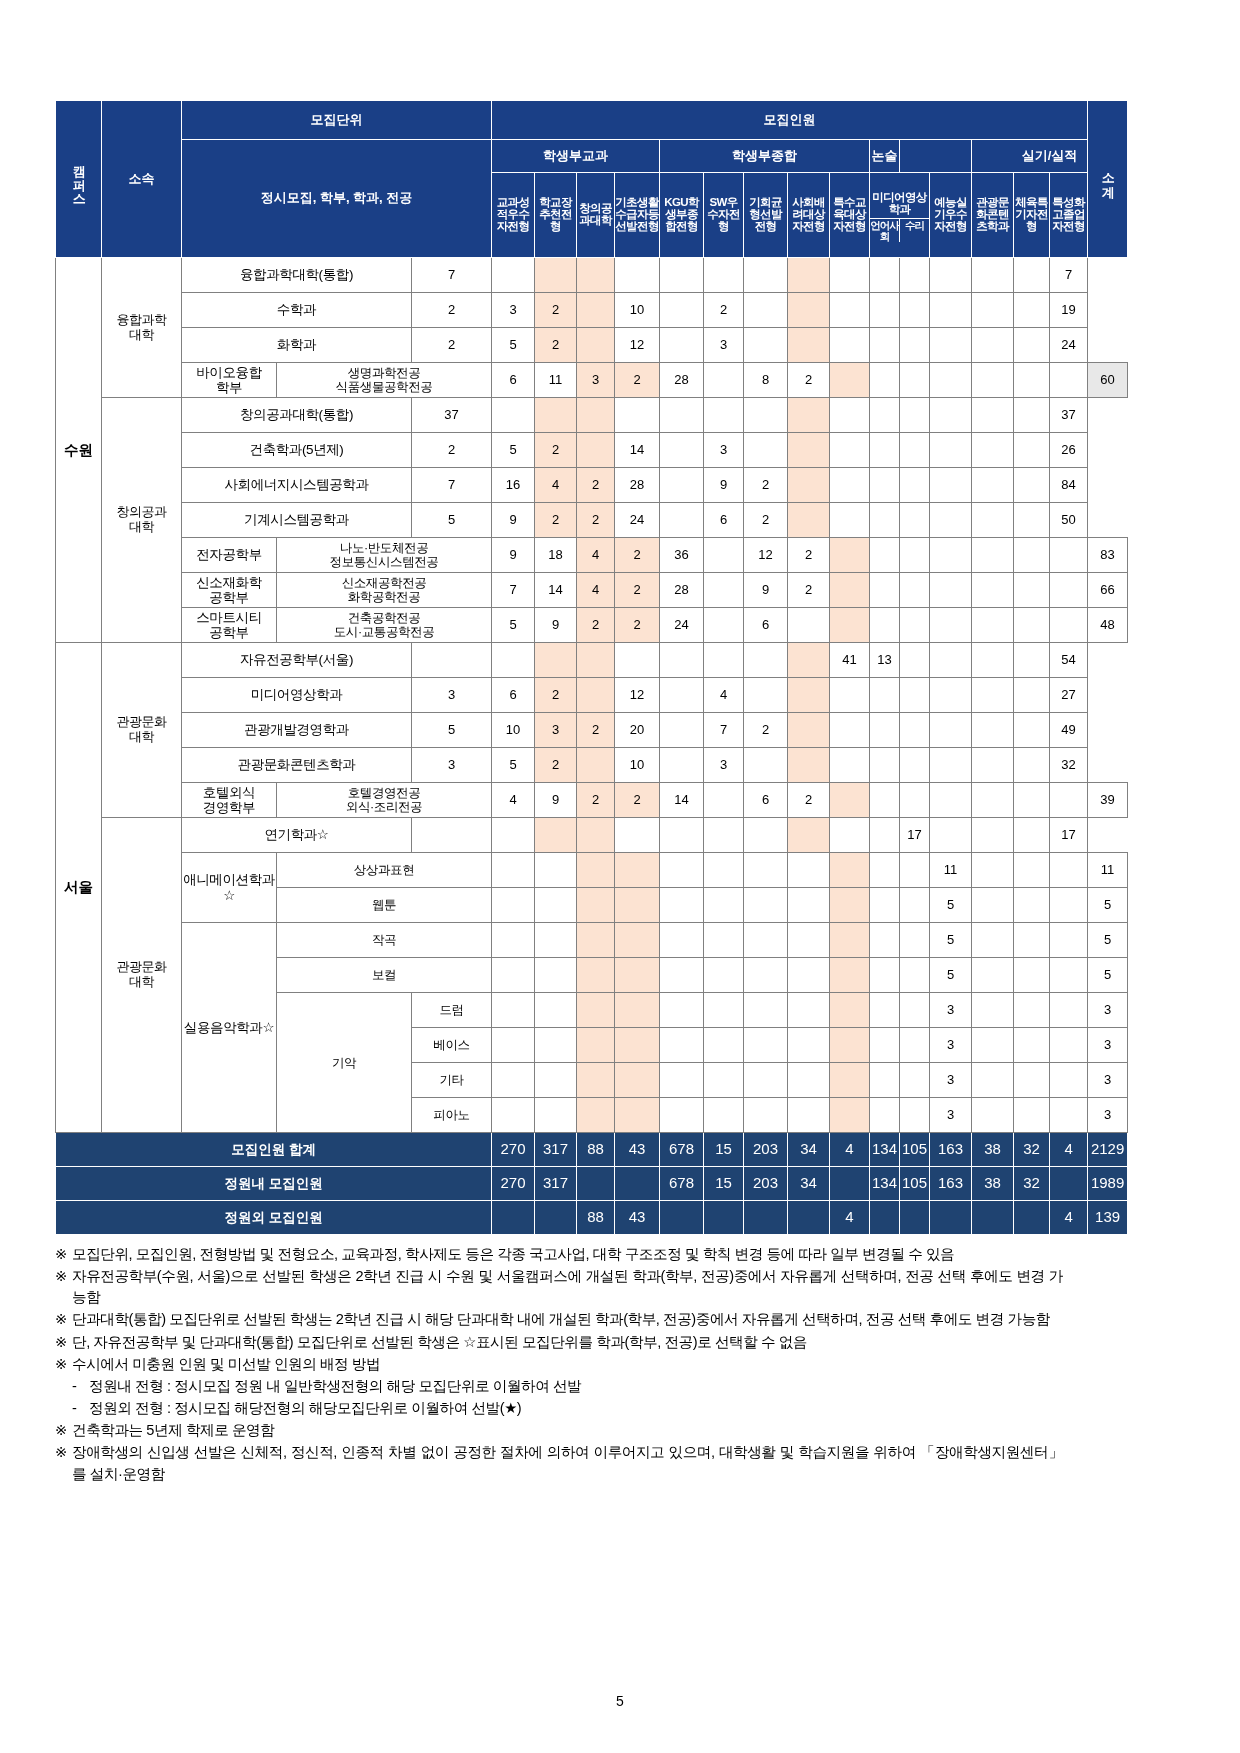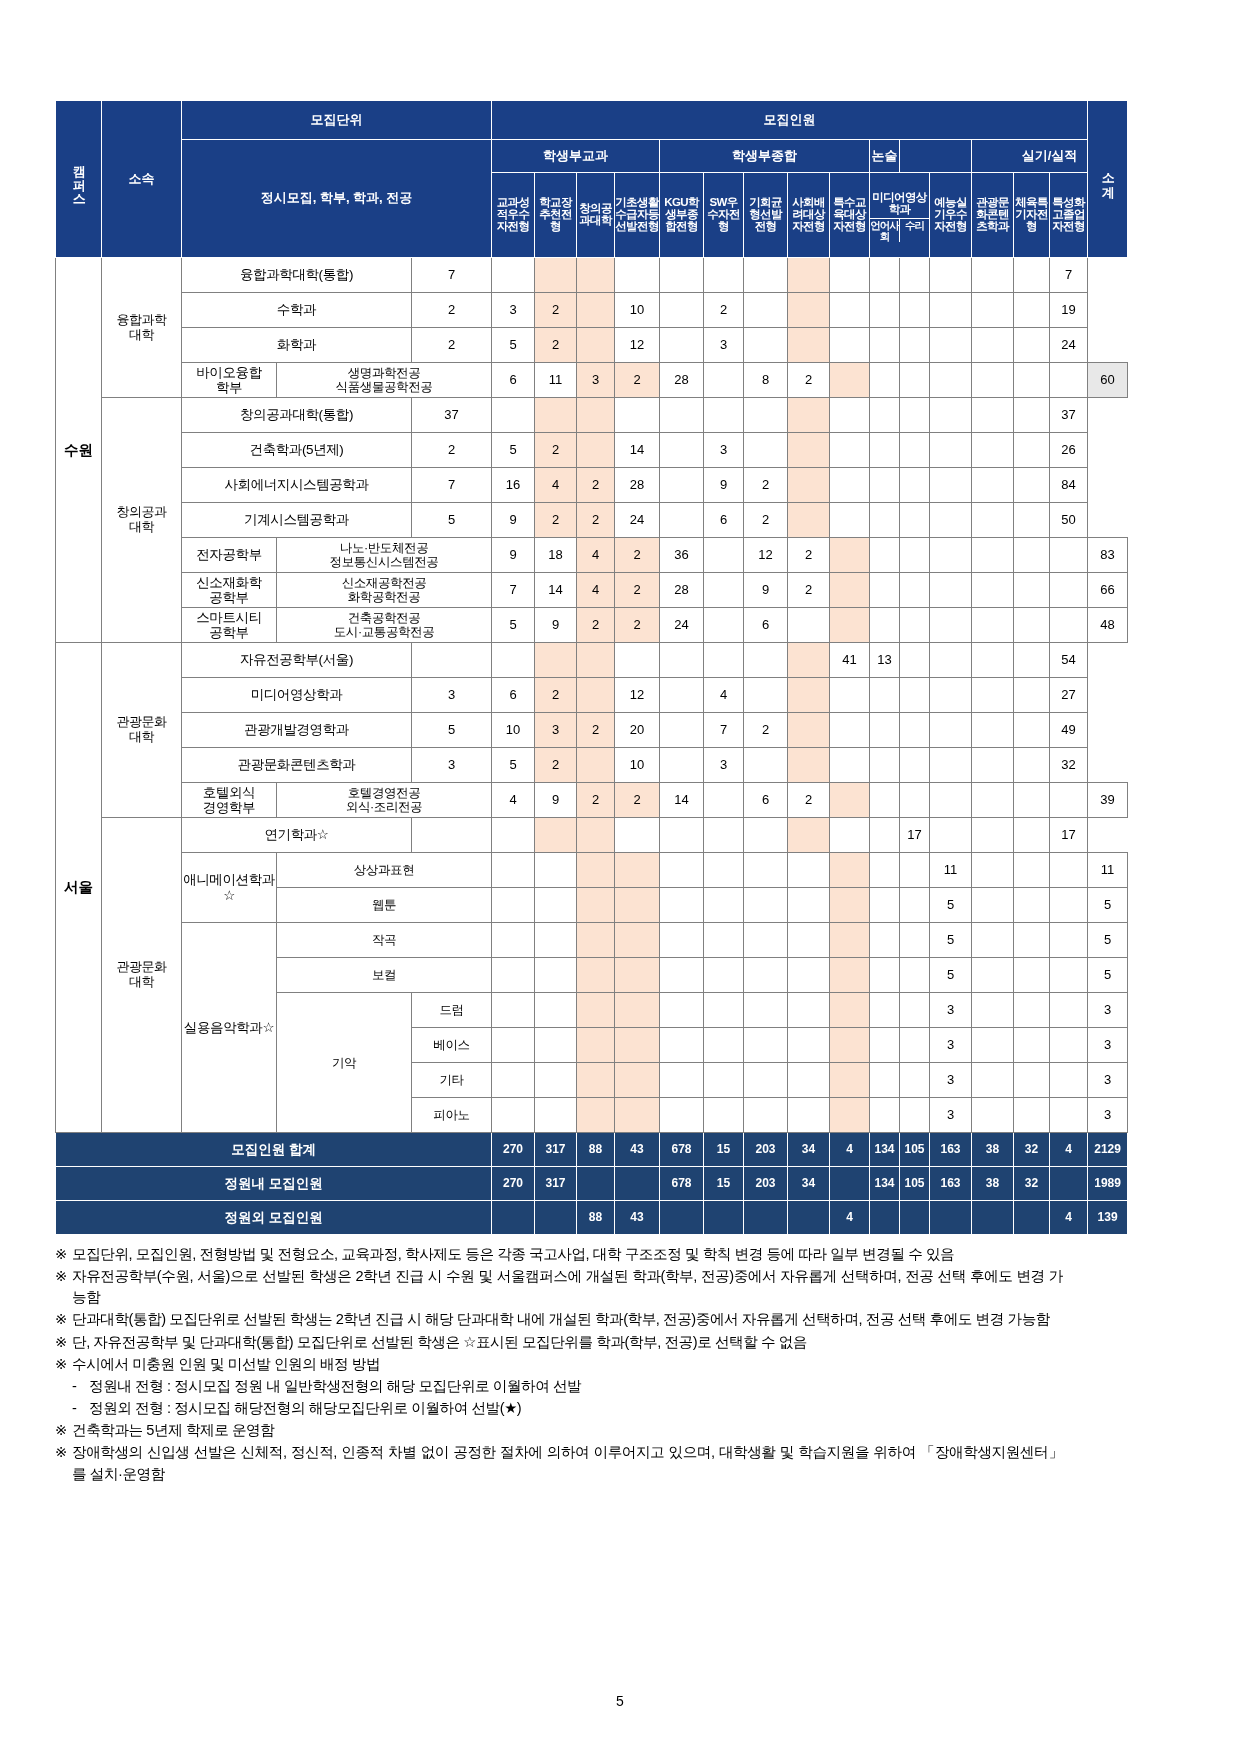--- a/index.html
+++ b/index.html
@@ -81,21 +81,21 @@
   .grey{background:#e8e8e8;}
   
   tr.total td{
     background:#1f4371;
     color:#fff;
     font-weight:bold;
     border:1px solid #ffffff !important;
     font-size:13.5px;
     height:33px;
   }
-  tr.total td.num{font-size:12px;font-weight:bold;}
+  tr.total td.num{font-size:15px;font-weight:normal;}
   
   .notes{
     margin-top:9px;
     width:1008px;
     font-size:14.6px;
     line-height:1.45;
     letter-spacing:-0.45px;
   }
   .note{
     display:flex;

